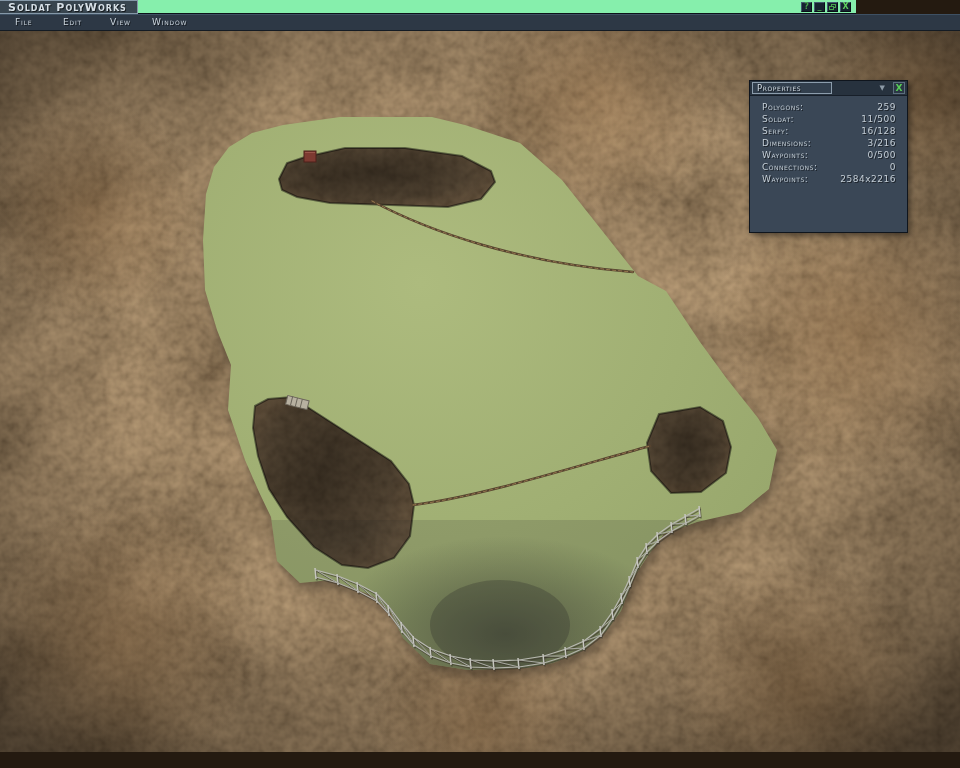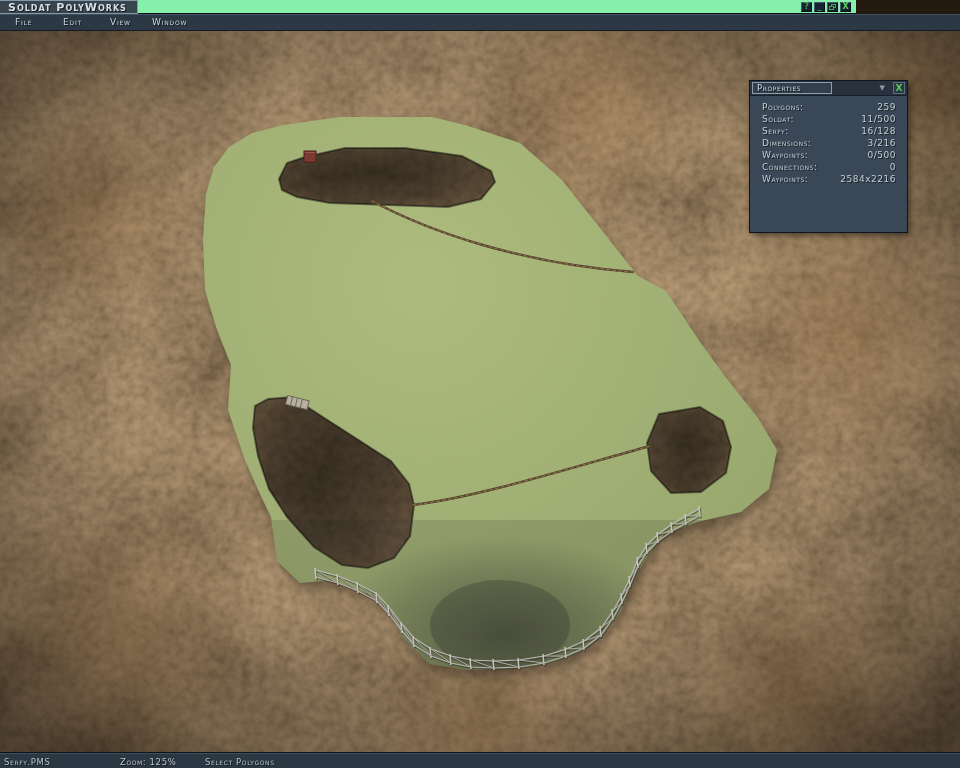--- a/index.html
+++ b/index.html
@@ -284,19 +284,14 @@
     <div class="prow" style="top:81px">
       <span class="plabel">Connections:</span>
       <span class="pvalue">0</span>
     </div>
     <div class="prow" style="top:93px">
       <span class="plabel">Waypoints:</span>
       <span class="pvalue">2584x2216</span>
     </div>
   </div>
 
-  <div class="statusbar">
-    <span class="status-text" style="left:4px">Serfy.PMS</span>
-    <span class="status-text" style="left:120px">Zoom: 125%</span>
-    <span class="status-text" style="left:205px">Select Polygons</span>
-  </div>
 
 </div>
 
 </body></html>

